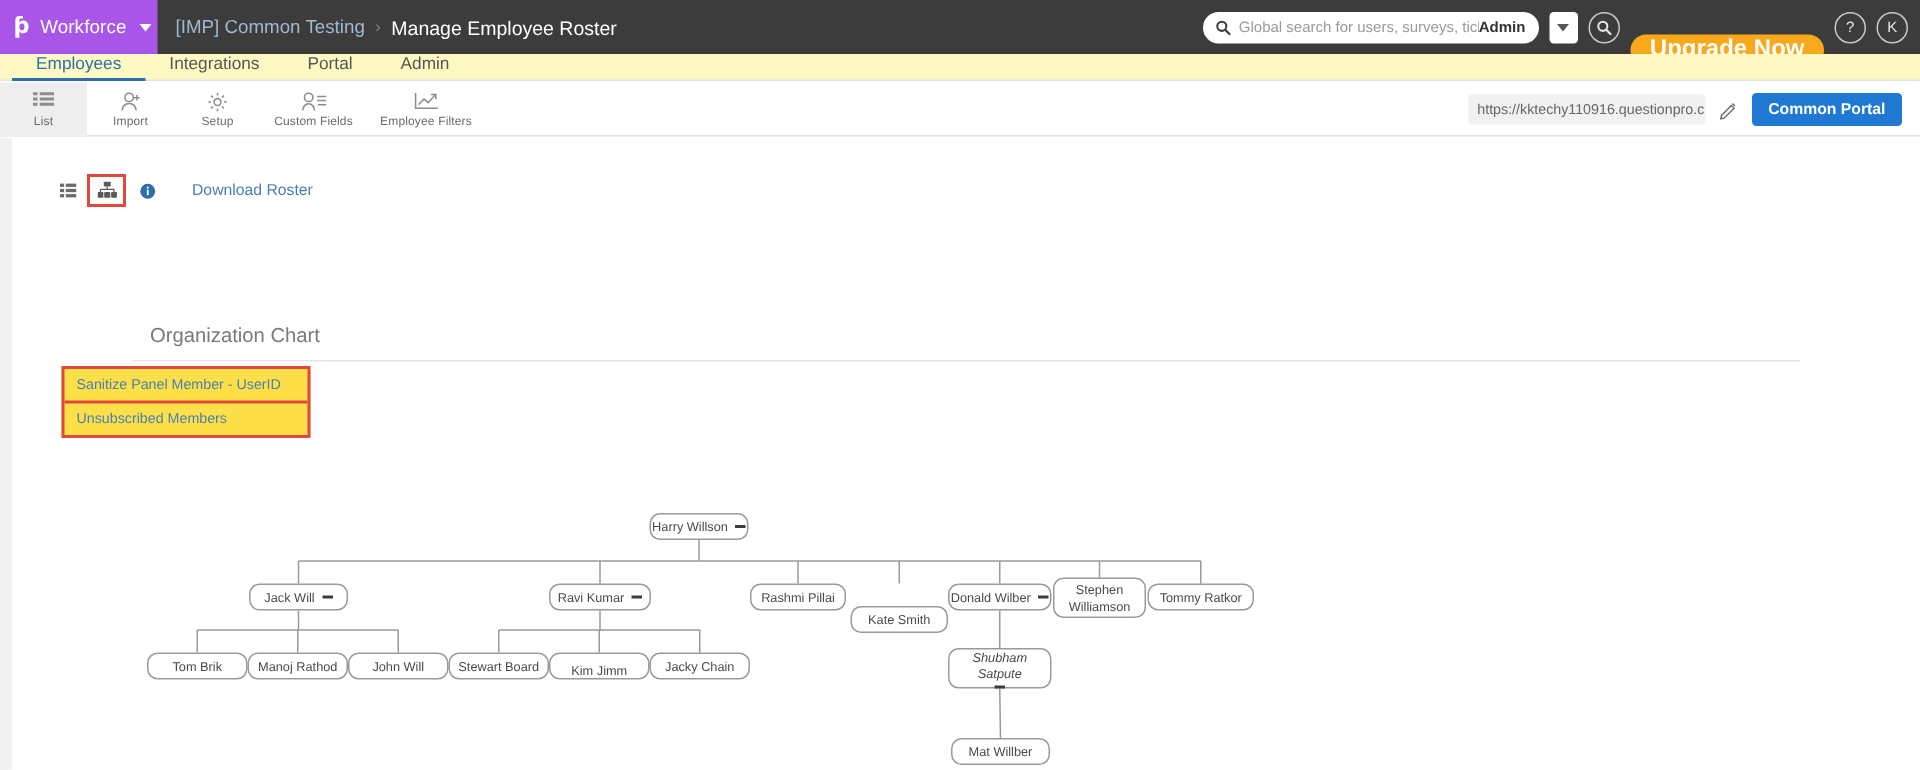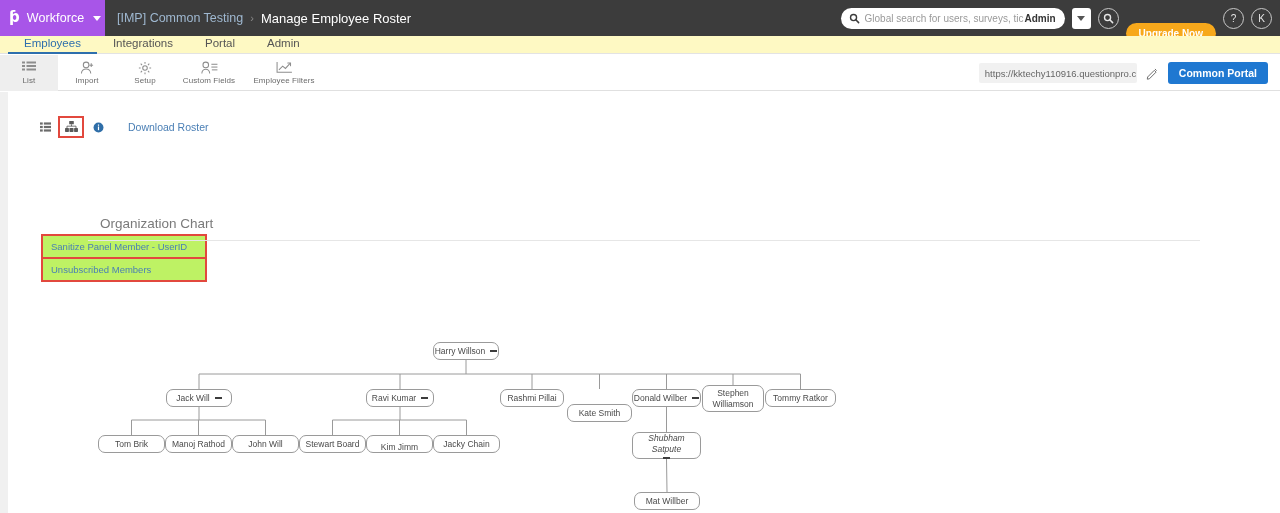--- a/index.html
+++ b/index.html
@@ -64,21 +64,21 @@
   .dropcaret-btn {
     width: 19px; height: 21px; background: #ffffff; border-radius: 3px;
     display: flex; align-items: center; justify-content: center;
   }
   .dropcaret-btn i {
     width: 0; height: 0; border-left: 4px solid transparent;
     border-right: 4px solid transparent; border-top: 5px solid #555;
   }
   #upgrade-btn {
     height: 21px; background: #f7a81b; border-radius: 11px; color: #fff;
-    font-size: 10px; font-weight: bold; padding: 0 13px;
+    font-size: 16px; font-weight: bold; padding: 0 13px;
     display: flex; align-items: center; margin-top: 30px;
   }
 
   
   #nav-tabs {
     position: absolute; left: 0; top: 36px; width: 1280px; height: 18px;
     background: #fef9c3; border-bottom: 1px solid #e3e3e3;
     display: flex; align-items: flex-start; padding-left: 8px; gap: 0;
   }
   .nav-tab {
@@ -135,22 +135,22 @@
     width: 26px; height: 22px; border: 2.5px solid #e2483d; background: #ffffff;
     display: flex; align-items: center; justify-content: center; margin-left: 4px;
   }
   #info-icon { margin-left: 9px; display: flex; align-items: center; }
   #download-roster {
     margin-left: 24px; font-size: 10.5px; color: #4a7fb5;
   }
 
   
   #menu-list {
-    position: absolute; left: 33px; top: 142px; width: 166px;
-    border: 2px solid #e2483d; background: #bef264;
+    position: absolute; left: 33px; top: 152px; width: 166px;
+    border: 2px solid #e2483d; background: #fde047;
   }
   .menu-row {
     height: 21px; display: flex; align-items: center; padding-left: 8px;
     font-size: 9.5px; gap: 4px;
   }
   .menu-row.link { color: #4a7fb5; }
   .menu-row.plain { color: #2f2f2f; }
   .menu-sep { height: 0; border-top: 1.5px solid #e2483d; }
 
   

